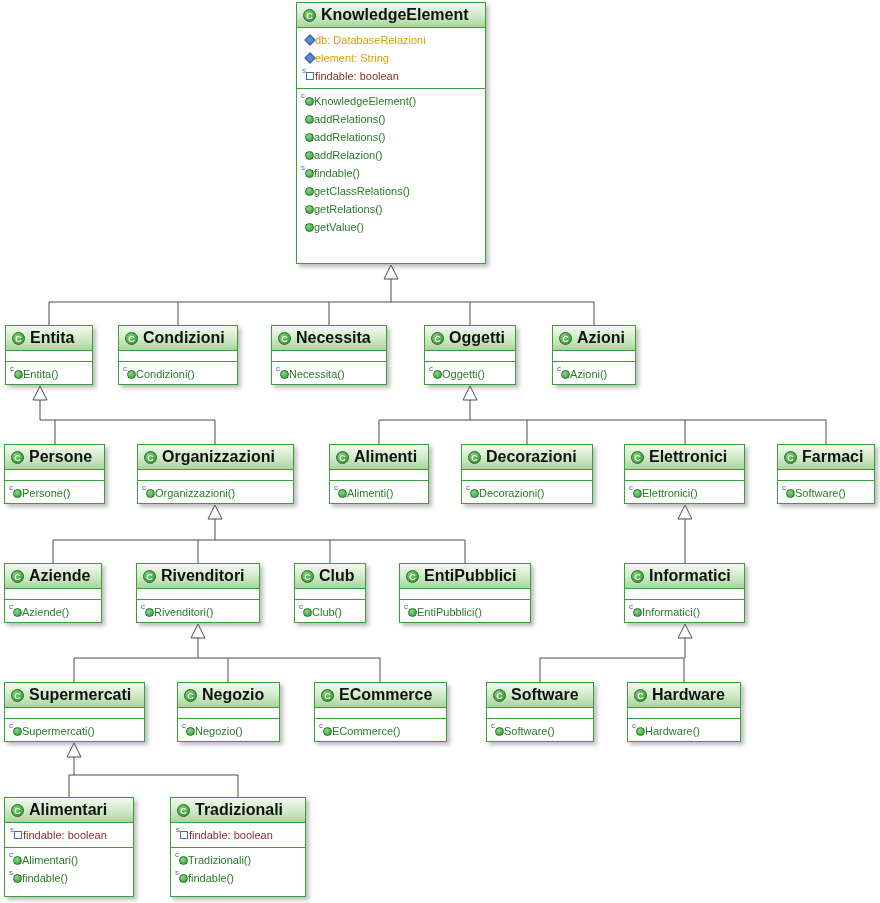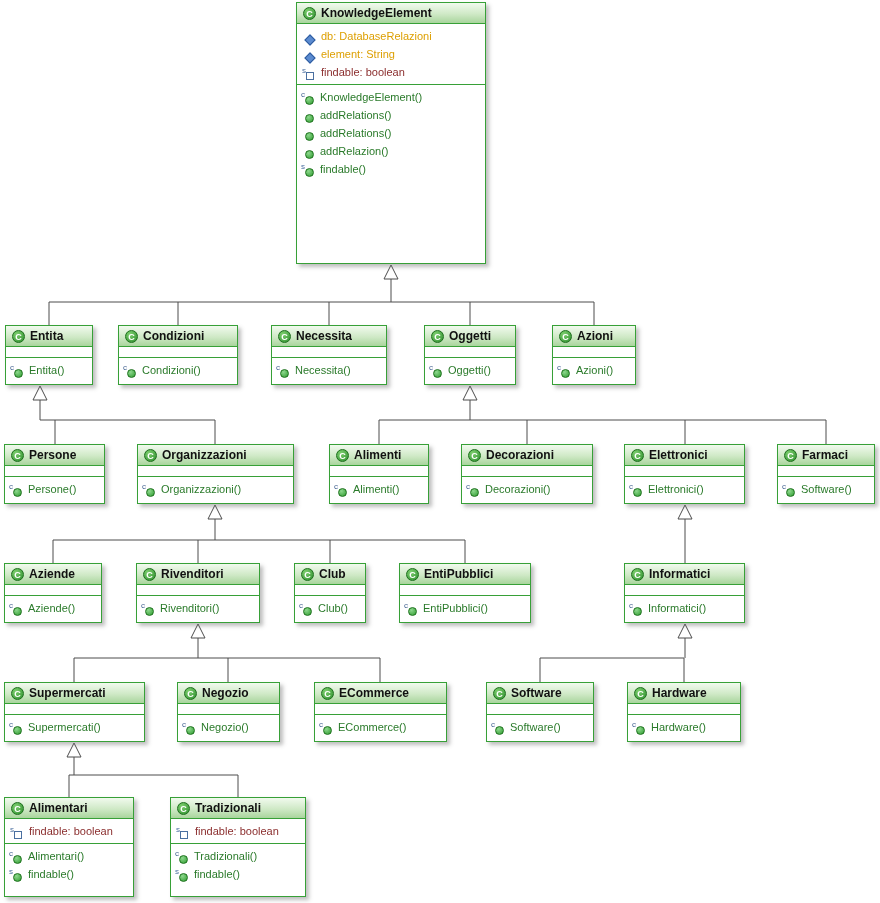--- a/index.html
+++ b/index.html
@@ -10,24 +10,24 @@
   #edges polygon{fill:#ffffff;stroke:#4d4d4d;stroke-width:1;}
   .uml-class{position:absolute;display:flex;flex-direction:column;background:#ffffff;
     border:1px solid #37a037;box-shadow:3px 3px 4px rgba(110,110,110,.45);box-sizing:border-box;}
   .uml-header{display:flex;align-items:center;gap:5px;padding:3px 6px;
     background:linear-gradient(180deg,#f1faee 0%,#cfe9c6 55%,#a9d59d 100%);
     border-bottom:1px solid #37a037;flex:none;}
   .class-icon{width:13px;height:13px;border-radius:50%;flex:none;
     background:radial-gradient(circle at 35% 30%,#7ecf6f,#2e8f2e);
     border:1px solid #1d6f1d;color:#fff;font-size:9px;font-weight:bold;line-height:13px;
     text-align:center;box-sizing:border-box;}
-  .class-title{font-size:12px;font-weight:bold;color:#111;white-space:nowrap;}
+  .class-title{font-size:16px;font-weight:bold;color:#111;white-space:nowrap;}
   .uml-attrs{border-bottom:1px solid #37a037;padding:3px 0;min-height:4px;flex:none;}
   .uml-methods{padding:3px 0;flex:1;}
-  .member{display:flex;align-items:flex-end;gap:6px;padding:1px 8px;font-size:11px;
+  .member{display:flex;align-items:center;padding:1px 8px;font-size:11px;
     line-height:16px;white-space:nowrap;}
   .member .txt{overflow:hidden;text-overflow:ellipsis;}
   .gold{color:#dd9f00;}
   .maroon{color:#8b2e2e;}
   .method .txt{color:#2a7a2a;}
   .mi{position:relative;flex:none;display:inline-block;}
   .mi i{position:absolute;top:-6px;left:-5px;font-size:8px;font-style:normal;color:#4a6fa0;line-height:8px;}
   .ball,.ball-c,.ball-s{width:9px;height:9px;border-radius:50%;
     background:radial-gradient(circle at 35% 30%,#8ed88e,#2f9b2f);border:1px solid #1d721d;box-sizing:border-box;}
   .ball-c i{color:#3f5f8f;}
@@ -141,20 +141,32 @@
           <div class="member method">
             <span class="mi ball"></span>
             <span class="txt">addRelazion()</span>
           </div>
           <div class="member method">
             <span class="mi ball-s">
               <i>s</i>
             </span>
             <span class="txt">findable()</span>
           </div>
+          <div class="member method">
+            <span class="mi ball"></span>
+            <span class="txt">getClassRelations()</span>
+          </div>
+          <div class="member method">
+            <span class="mi ball"></span>
+            <span class="txt">getRelations()</span>
+          </div>
+          <div class="member method">
+            <span class="mi ball"></span>
+            <span class="txt">getValue()</span>
+          </div>
         </div>
       </div>
       <div class="uml-class" style="left: 5px; top: 325px; width: 88px; height: 60px;">
         <div class="uml-header">
           <span class="class-icon">C</span>
           <span class="class-title">Entita</span>
         </div>
         <div class="uml-attrs"></div>
         <div class="uml-methods">
           <div class="member method">

